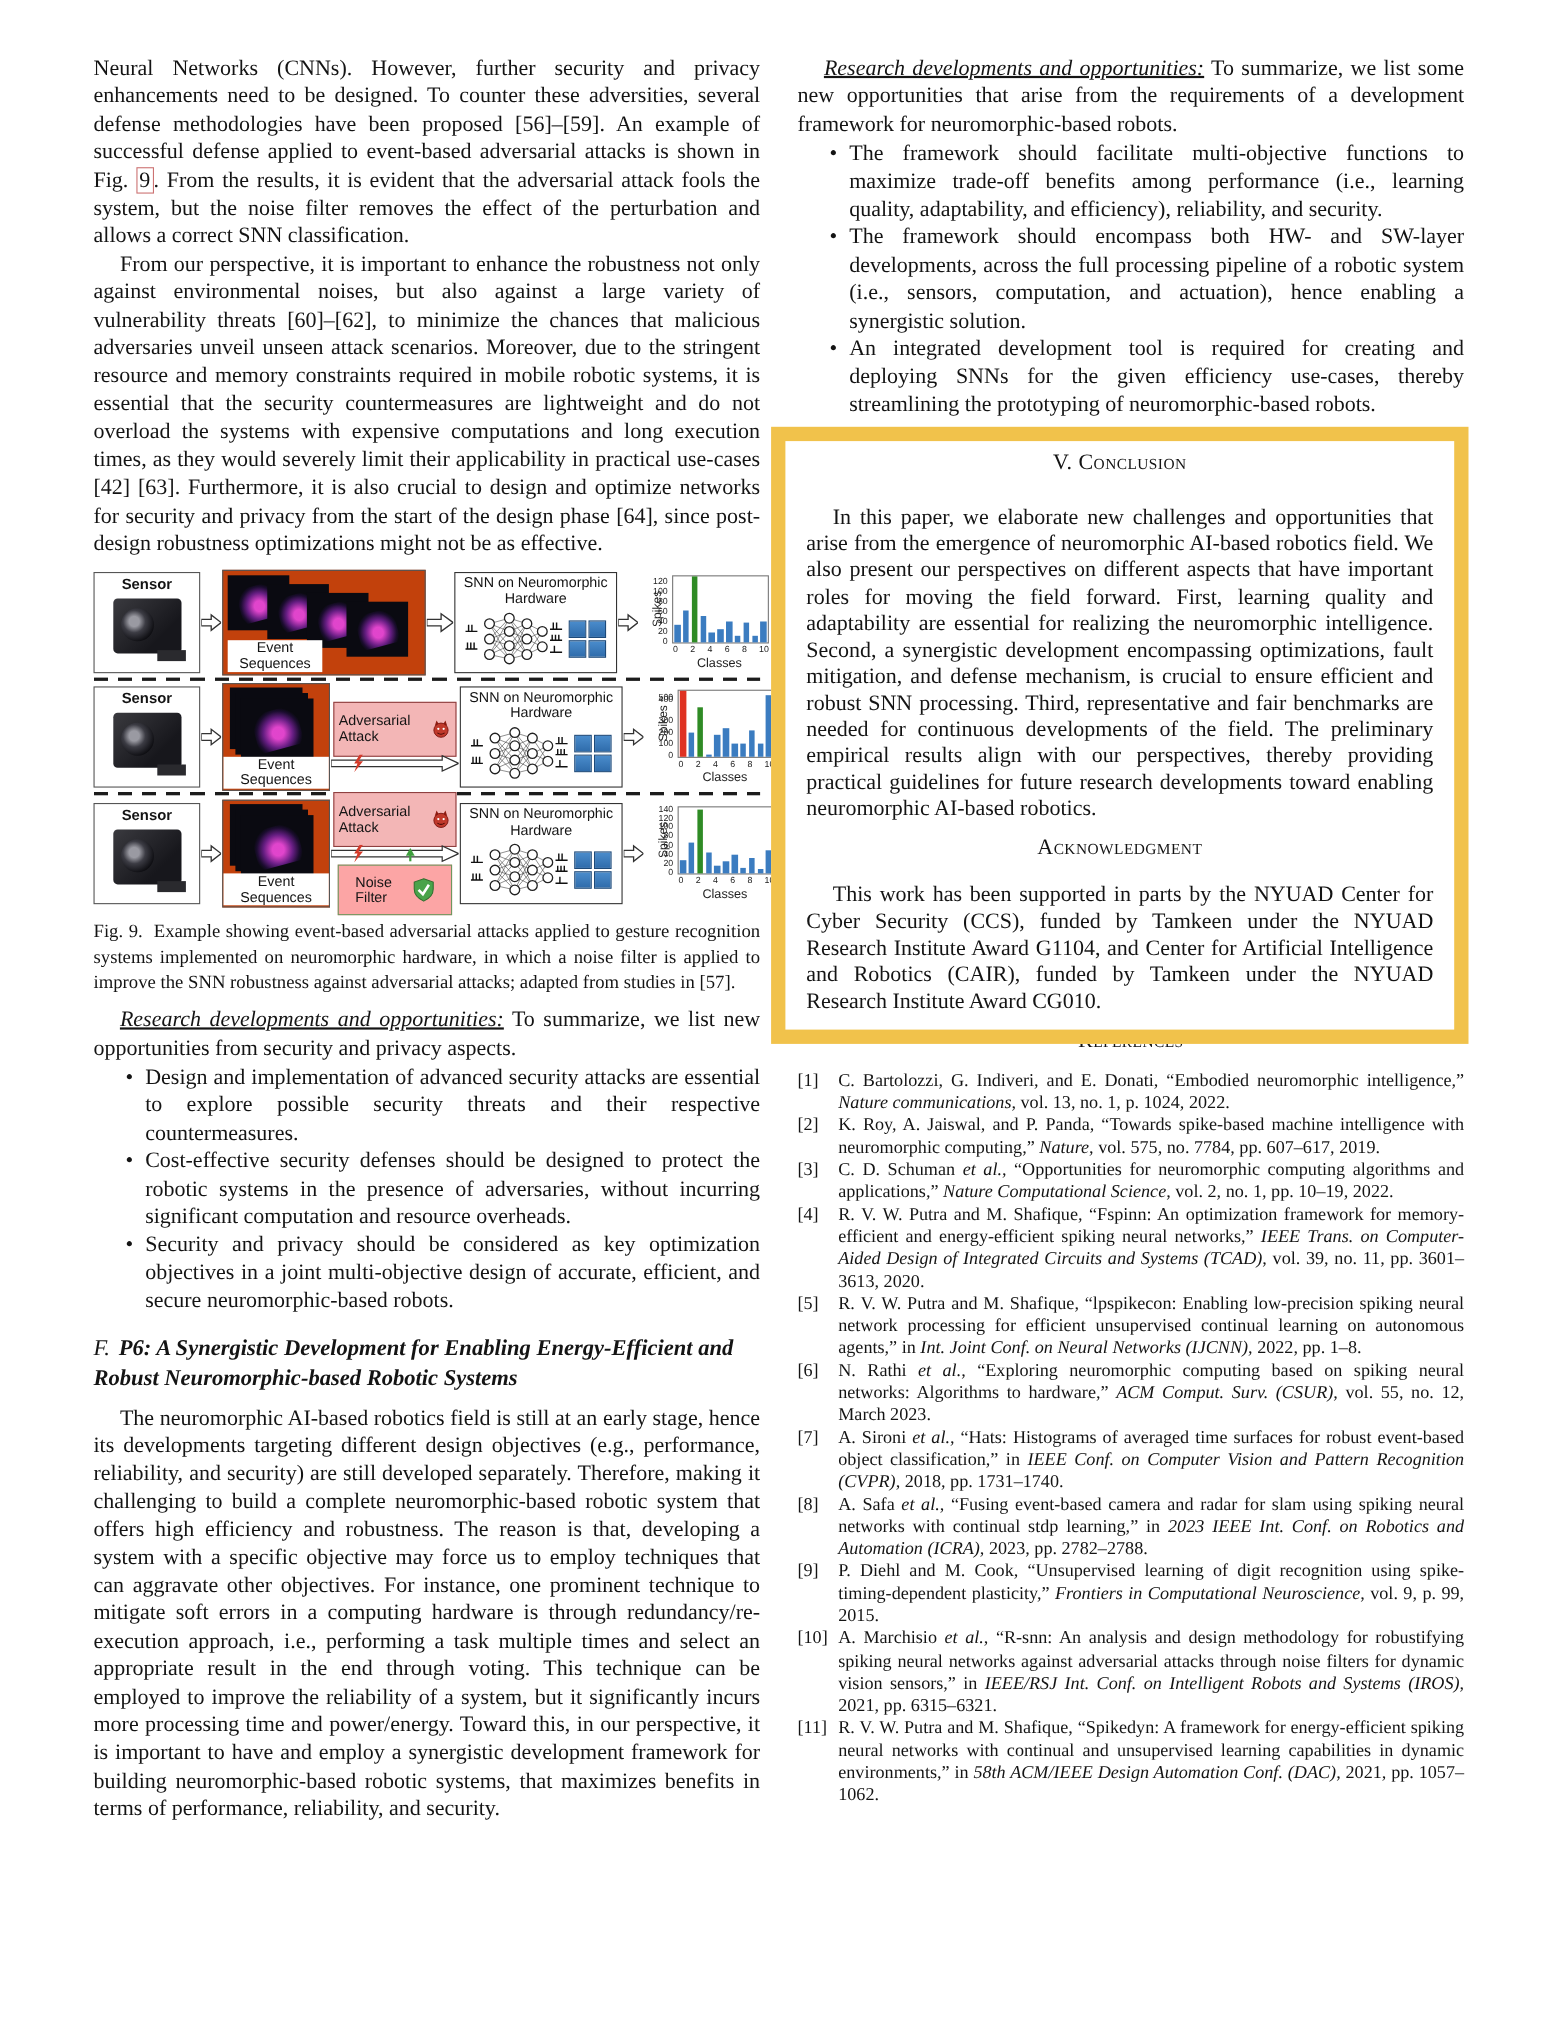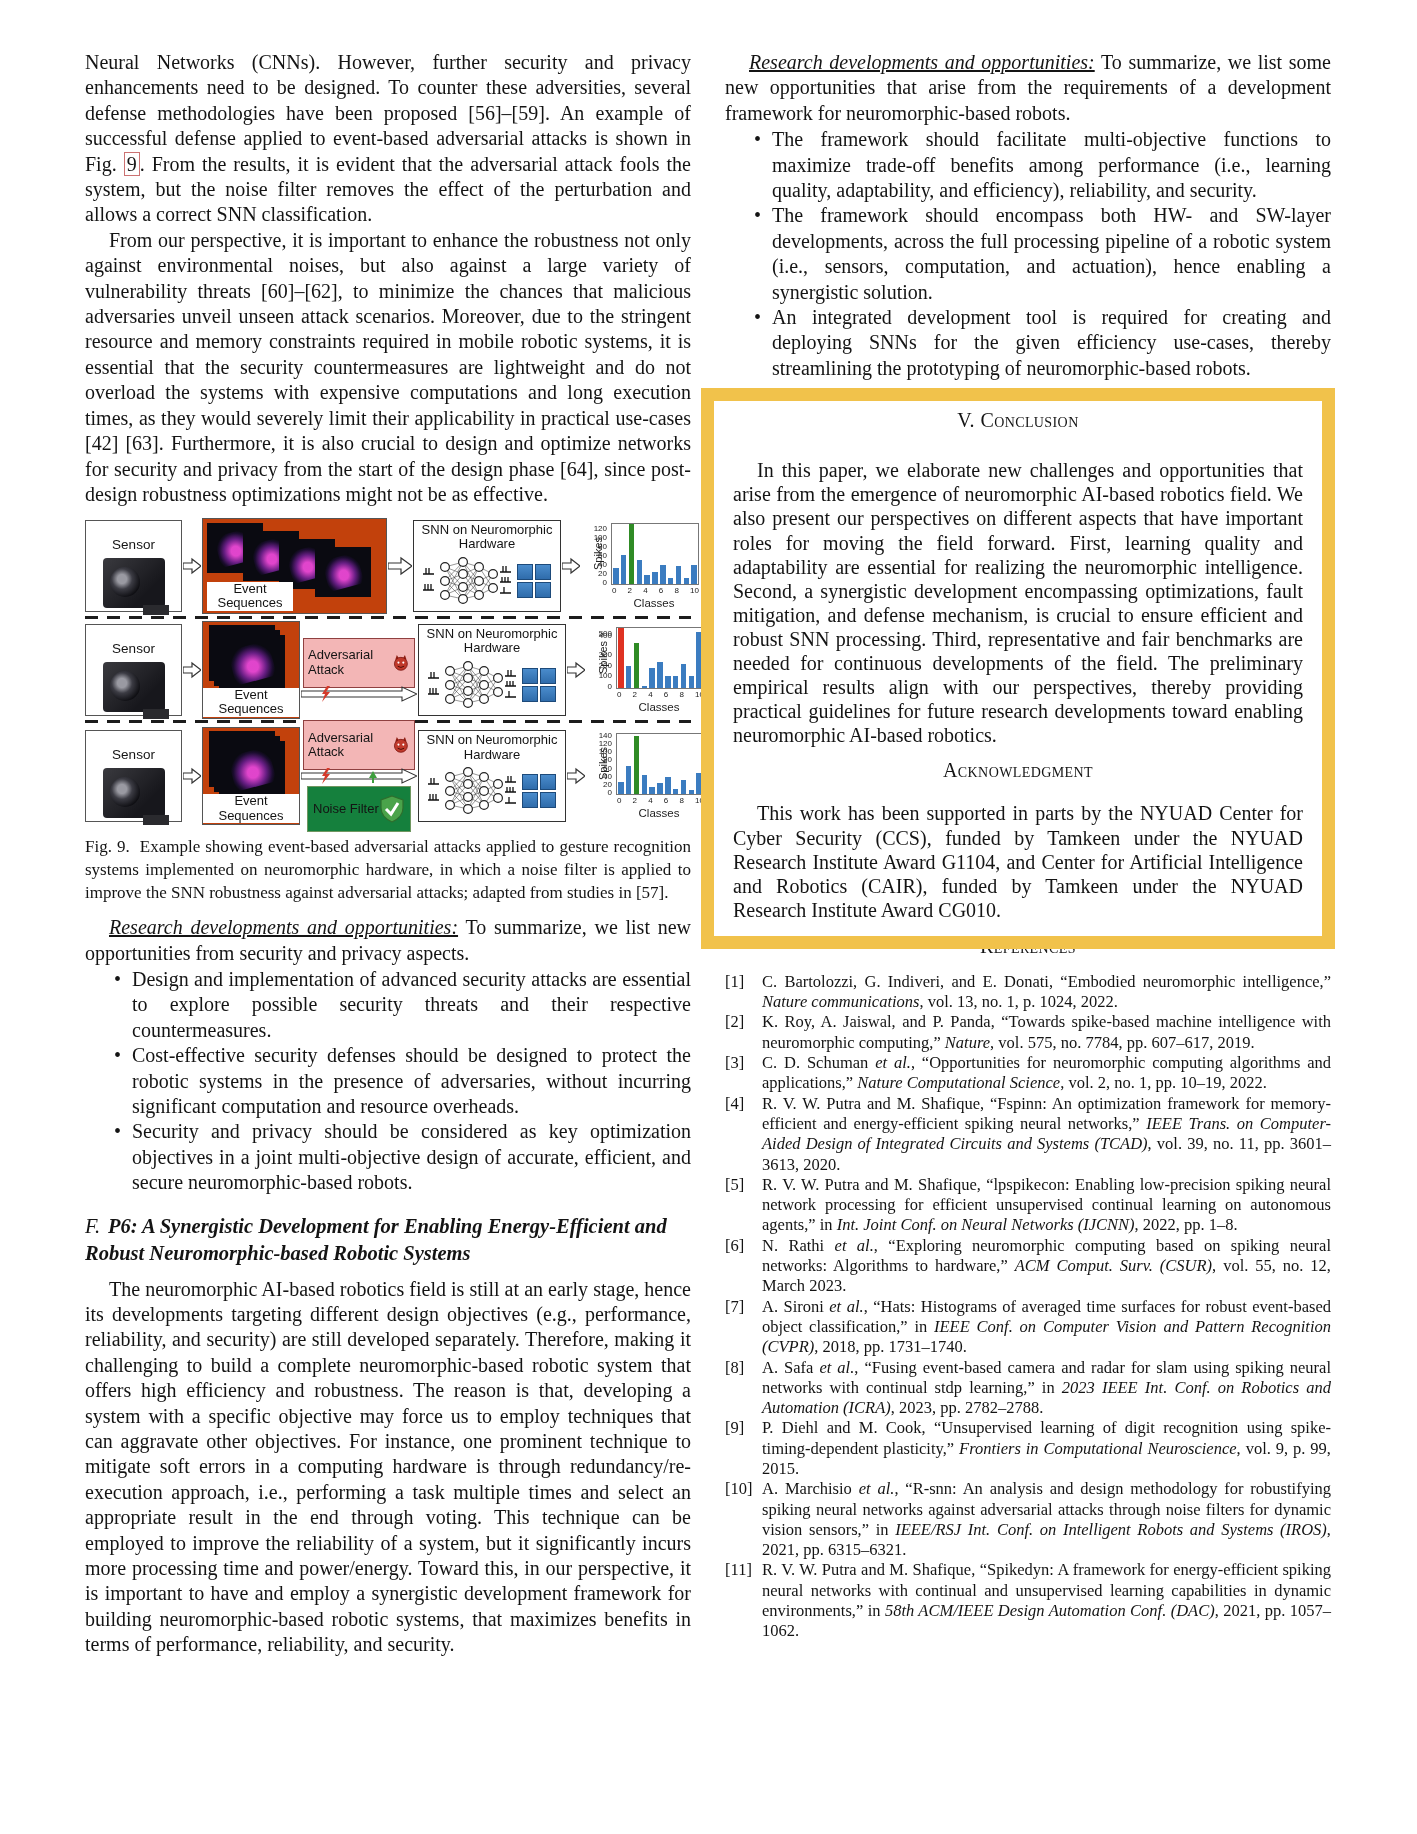--- a/index.html
+++ b/index.html
@@ -15,38 +15,38 @@
   .figref{border:1px solid #cc7272;padding:0 2px;}
   .bullets{margin:1px 0 0 0;}
   .bullet{position:relative;padding-left:47px;font-size:20px;line-height:25.4px;text-align:justify;}
   .bullet::before{content:"\2022";position:absolute;left:29px;top:0;}
   
   .figure{margin:9px 0 4px 0;}
   .frow{display:flex;align-items:center;height:99px;position:relative;}
   .fdiv{height:3px;margin:1px 0;background:repeating-linear-gradient(90deg,#1c1c1c 0 13px,transparent 13px 22px);}
   .fsans{font-family:"Liberation Sans",sans-serif;}
   .sensorbox{width:95px;height:90px;border:1px solid #555;display:flex;flex-direction:column;align-items:center;flex:0 0 auto;background:#fff;}
-  .sensorbox .lab{font-size:13.5px;margin-top:16px;}
+  .sensorbox .lab{font-size:13.5px;margin-top:2px;font-weight:bold;}
   .cam{position:relative;width:62px;height:50px;margin-top:6px;background:linear-gradient(135deg,#3a3a3f,#17171c 70%);border-radius:4px;}
   .cam::before{content:"";position:absolute;left:7px;top:9px;width:30px;height:30px;border-radius:50%;
                background:radial-gradient(circle at 40% 40%, #9a9aa2 0 18%, #3c3c44 40%, #0c0c10 75%);}
   .cam::after{content:"";position:absolute;right:-4px;bottom:-7px;width:26px;height:10px;background:#2a2a2e;}
   .evbox{position:relative;border:1px solid #555;background:#c2410c;flex:0 0 auto;overflow:hidden;}
   .evbox.wide{width:183px;height:94px;}
   .evbox.narrow{width:96px;height:96px;}
   .frame{position:absolute;background:#0a0a11;}
   .frame .blob{position:absolute;left:18%;top:18%;width:64%;height:64%;
     background:radial-gradient(ellipse at 50% 60%, rgba(236,72,214,.95) 0 18%, rgba(150,40,190,.65) 45%, rgba(80,20,140,.25) 65%, transparent 75%);
     transform:rotate(-15deg);}
   .evlab{position:absolute;font-size:13px;line-height:14.5px;text-align:center;background:#fff;}
   .atkcol{width:118px;flex:0 0 auto;position:relative;display:flex;flex-direction:column;align-items:center;justify-content:center;}
   .atkbox{width:112px;height:50px;background:#f3b6b6;border:1.5px solid #8f4040;display:flex;align-items:center;justify-content:space-between;padding:2px 4px;box-sizing:border-box;}
   .atkbox .t{font-size:13px;line-height:14.5px;}
   .longarrow{margin-top:-2px;}
-  .nfbox{width:104px;height:46px;background:#15803d;border:1.5px solid #6f9760;display:flex;align-items:center;justify-content:space-between;padding:2px 5px;box-sizing:border-box;margin-top:2px;}
+  .nfbox{width:104px;height:46px;background:#fca5a5;border:1.5px solid #6f9760;display:flex;align-items:center;justify-content:space-between;padding:2px 15px;box-sizing:border-box;margin-top:2px;}
   .nfbox .t{font-size:13px;line-height:14.5px;}
   .snnbox{width:148px;height:92px;border:1.5px solid #333;flex:0 0 auto;background:#fff;display:flex;flex-direction:column;align-items:center;box-sizing:border-box;}
   .snnbox .lab{font-size:13px;line-height:14.5px;text-align:center;margin-top:2px;}
   .snncontent{display:flex;align-items:center;justify-content:center;margin-top:3px;}
   .chip{display:grid;grid-template-columns:16px 16px;grid-template-rows:16px 16px;gap:2px;margin-left:4px;}
   .chip span{background:linear-gradient(180deg,#4a8ccc,#2f6cab);border:1px solid #1d4a7a;}
   .arrowpad{flex:0 0 auto;margin:0 1px;}
   .chart{position:relative;width:124px;height:96px;flex:0 0 auto;font-family:"Liberation Sans",sans-serif;color:#222;}
   .chart .frameplot{position:absolute;left:30px;top:5px;width:86px;height:60px;border:1px solid #777;box-sizing:content-box;}
   .chart .bar{position:absolute;bottom:0;}

